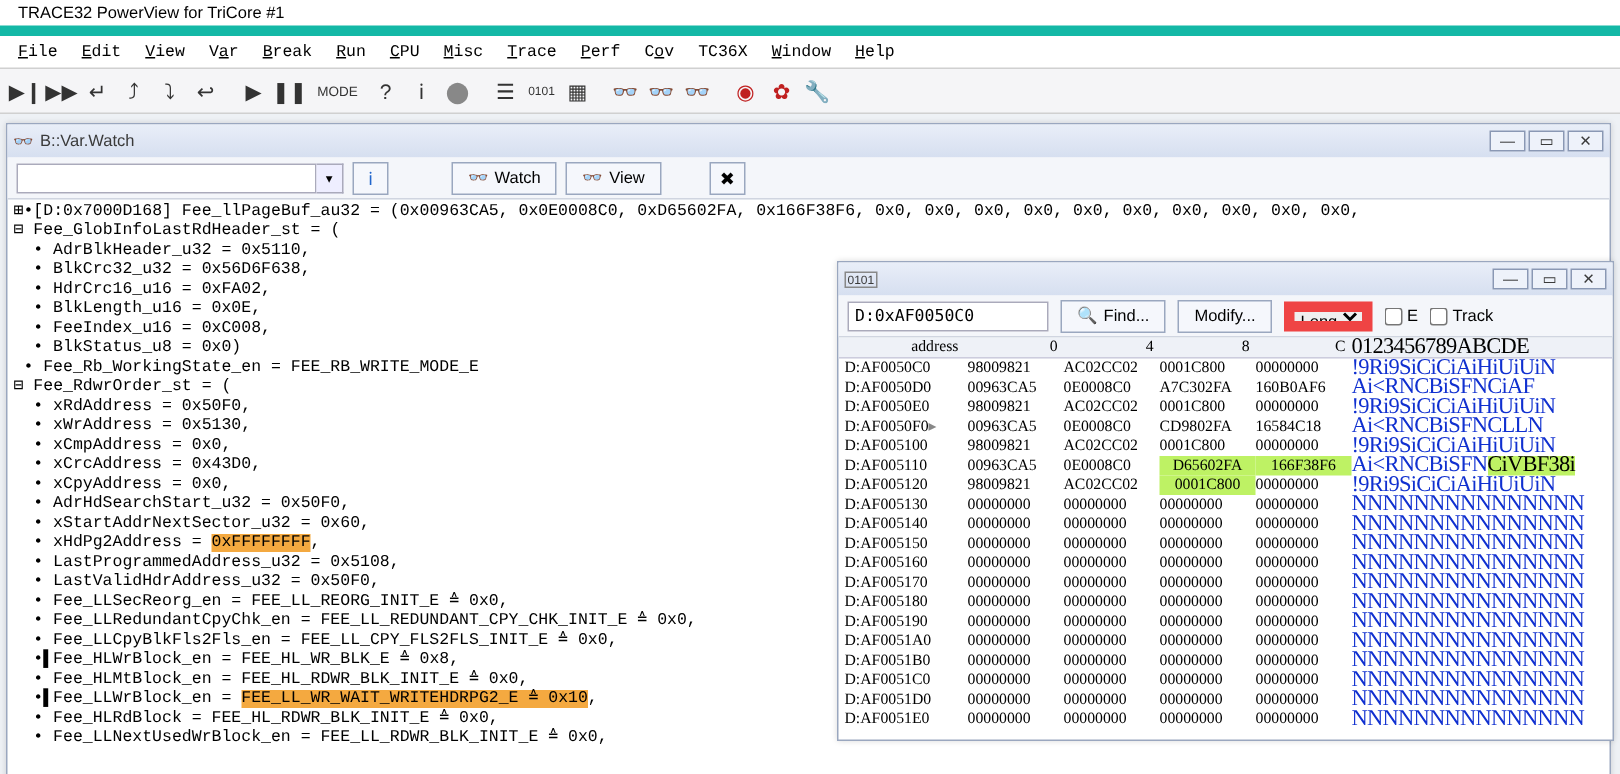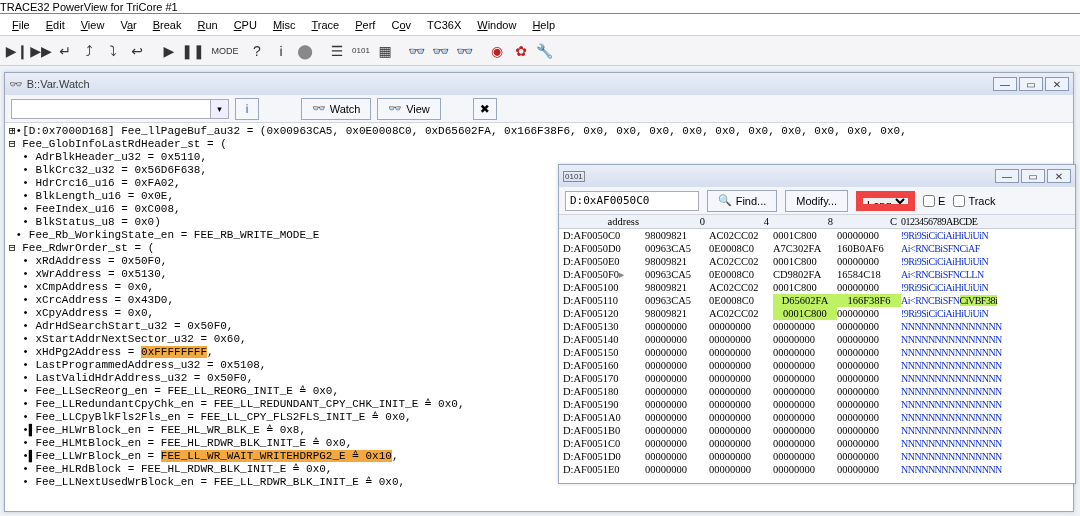--- a/index.html
+++ b/index.html
@@ -5,28 +5,29 @@
   * { box-sizing: border-box; margin: 0; padding: 0; }
   body {
     font-family: "Segoe UI", Tahoma, sans-serif;
     font-size: 11px;
     background: #eef1f5;
     width: 1080px; height: 516px;
     overflow: hidden;
     color: #000;
   }
   .titlebar {
-    background: #fff; height: 14px;
-    display:flex; align-items:center; padding-left:0;
-    border-bottom:1px solid #14b8a6;
+    background: #fff; height: 24px;
+    display:flex; align-items:center; padding-left:12px;
+    border-bottom:7px solid #14b8a6;
   }
   .menubar {
     background:#fff; height:22px;
     display:flex; align-items:center; gap:4px; padding-left:6px;
     border-bottom:1px solid #d0d0d0;
+    font-family:Liberation Mono, monospace;
   }
   .menubar span { padding:2px 6px; cursor:default; }
   .menubar span u { text-decoration: underline; }
   .toolbar {
     background:#f5f5f7; height:30px;
     display:flex; align-items:center; gap:2px; padding:2px 6px;
     border-bottom:1px solid #d0d0d0;
   }
   .tbtn { width:22px; height:22px; display:flex; align-items:center; justify-content:center; font-size:14px; color:#333; }
   .sep { width:6px; }
@@ -70,21 +71,21 @@
   .dump-addr { width:134px; height:20px; border:1px solid #aab; padding:0 4px; font-family:Consolas,monospace; font-size:11px;}
   .dump-body {
     flex:1; overflow:hidden; padding:0;
     font-family: Liberation Serif, serif; font-size:10.5px; line-height:13px;
   }
   .dump-head { display:flex; background:#eef1f7; border-bottom:1px solid #ccd; padding:0 4px;}
   .dump-head span { display:inline-block; }
   .dump-row { display:flex; padding:0 4px; }
   .colA { width:82px; }
   .colD { width:64px; text-align:left; }
-  .colT { flex:1; color:#1030d0; font-size:10px; letter-spacing:-0.5px; overflow:hidden; }
+  .colT { flex:1; color:#1030d0; font-size:15px; letter-spacing:-0.5px; overflow:hidden; }
   .hi { background:#bef264;text-align:center; }
   .dump-title { color:#7a8aa8; }
   .dump-ptr { color:#888; }
   .check { display:flex; align-items:center; gap:3px; font-size:11px;}
   .check input { width:12px; height:12px; }
   select.longsel { height:20px; border:7px solid #ef4444; font-size:11px; }
   .watermark {
     position:absolute; right:8px; bottom:28px; font-size:12px; color:rgba(0,0,0,0.25);
     font-family: "SimSun","Microsoft YaHei",sans-serif; text-align:right; line-height:14px;
     pointer-events:none;

